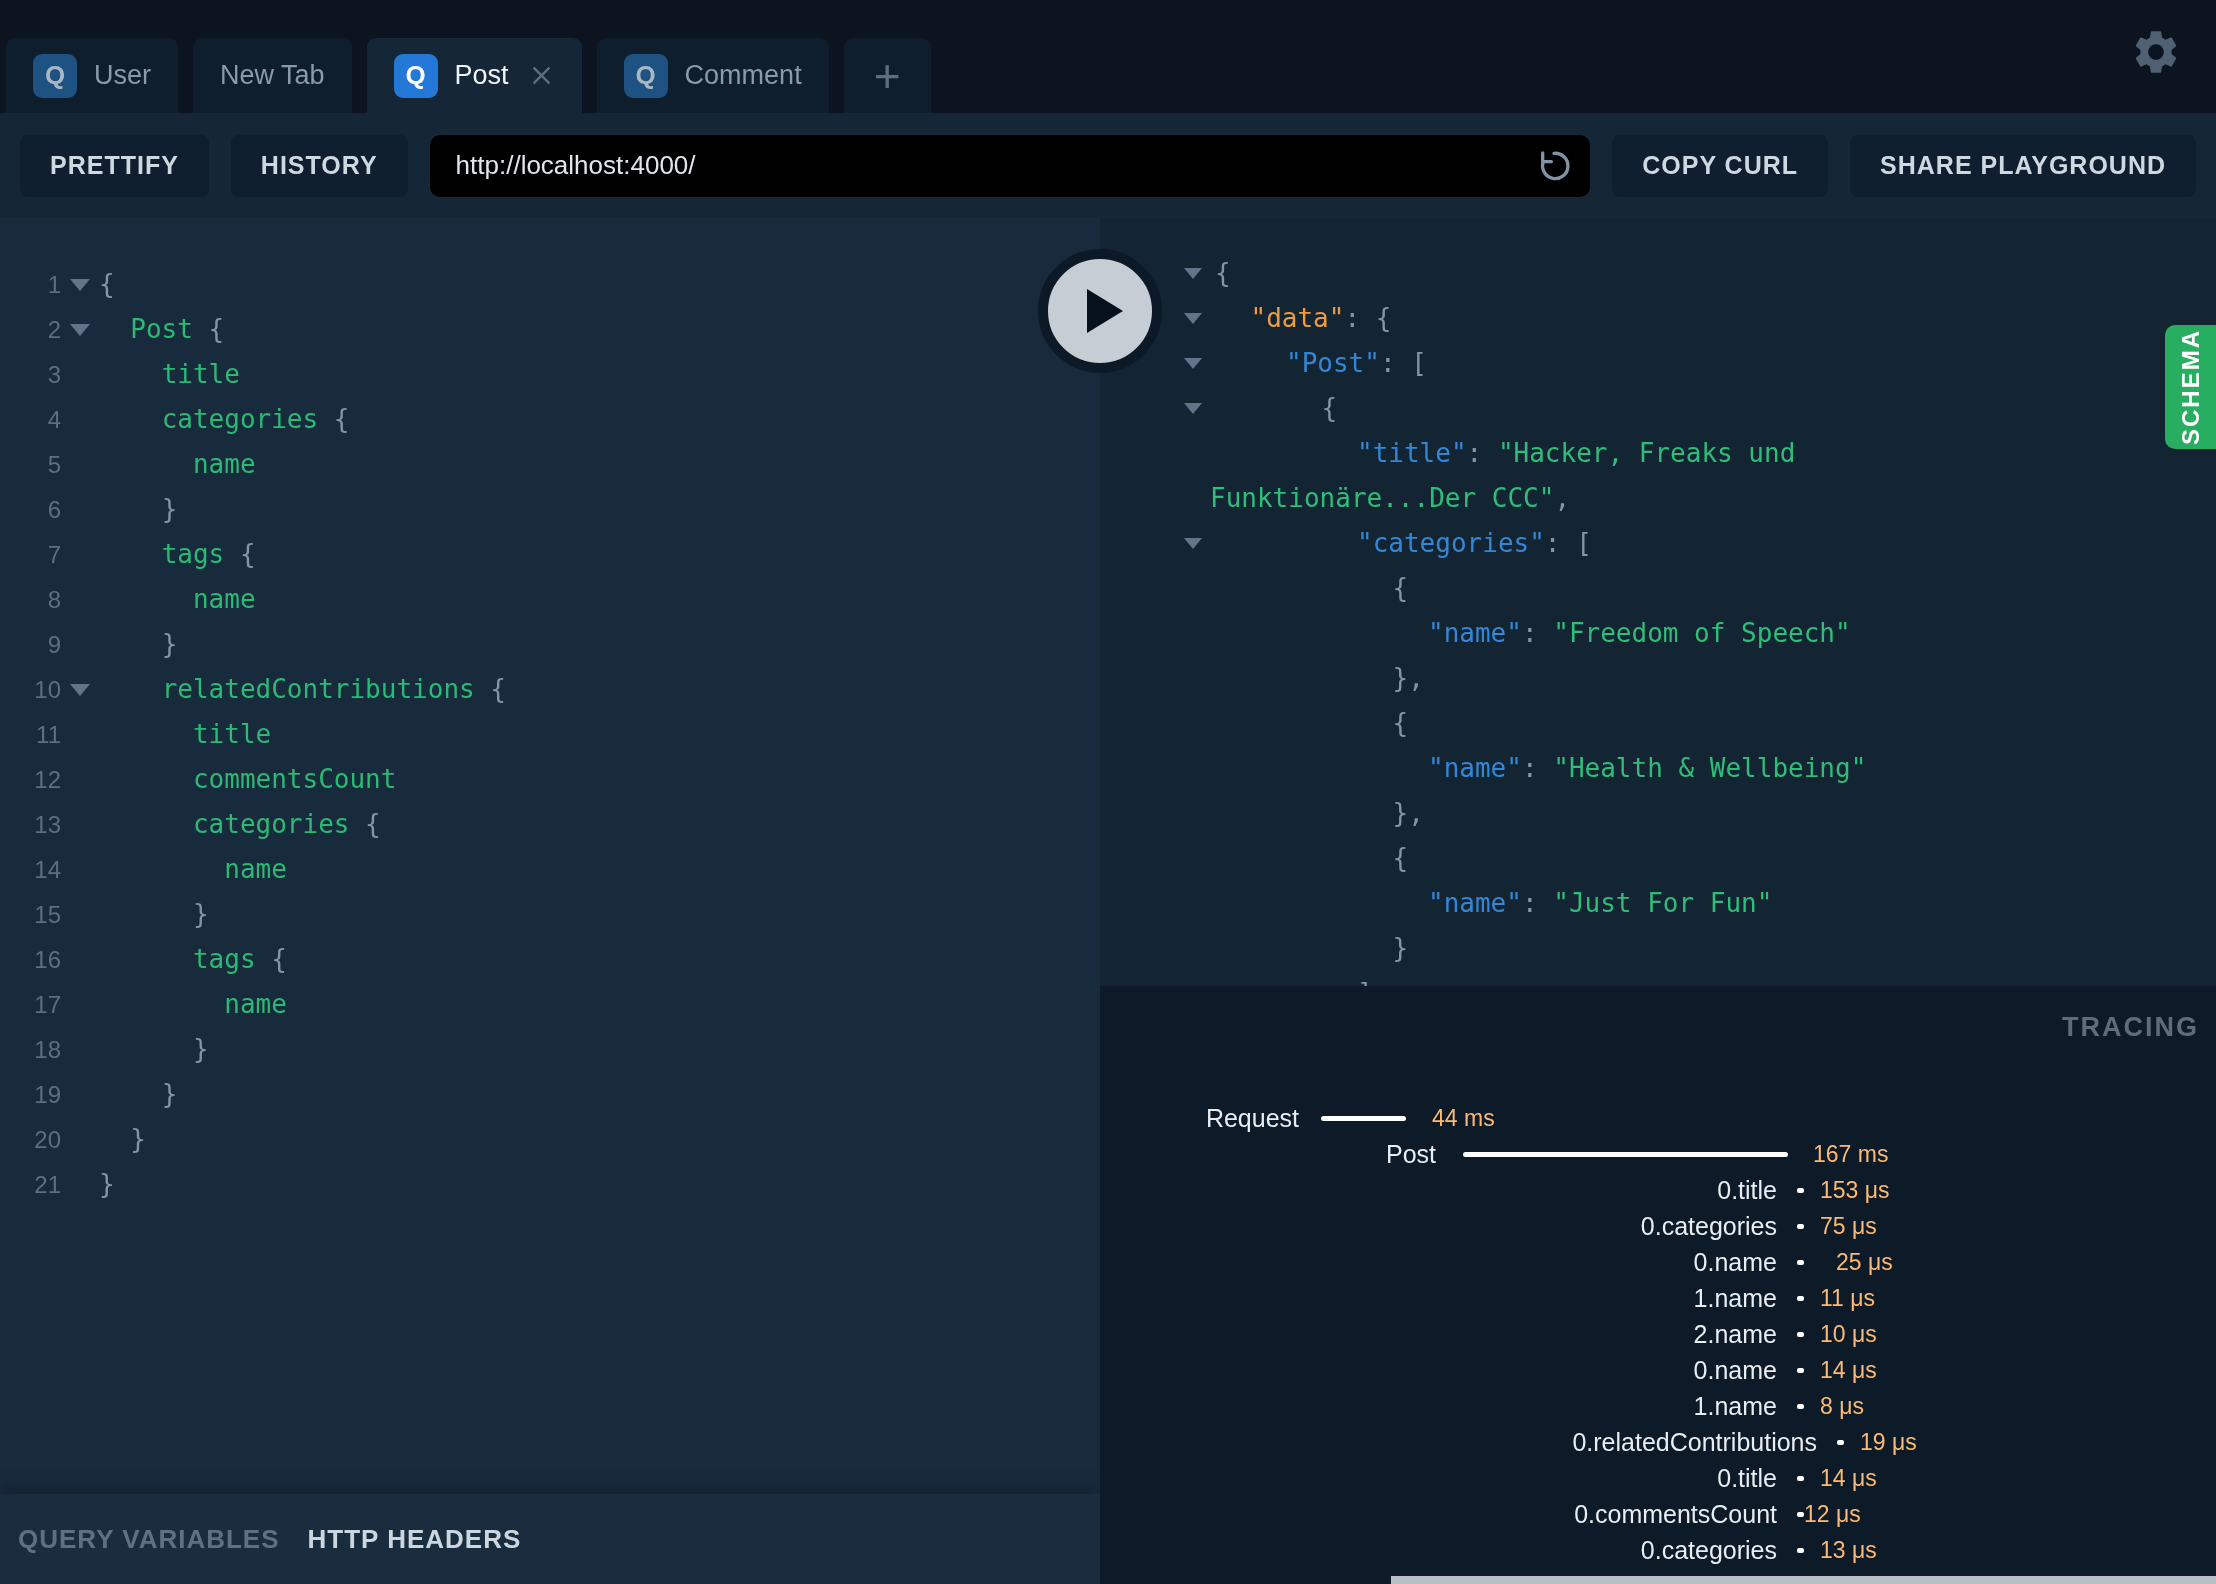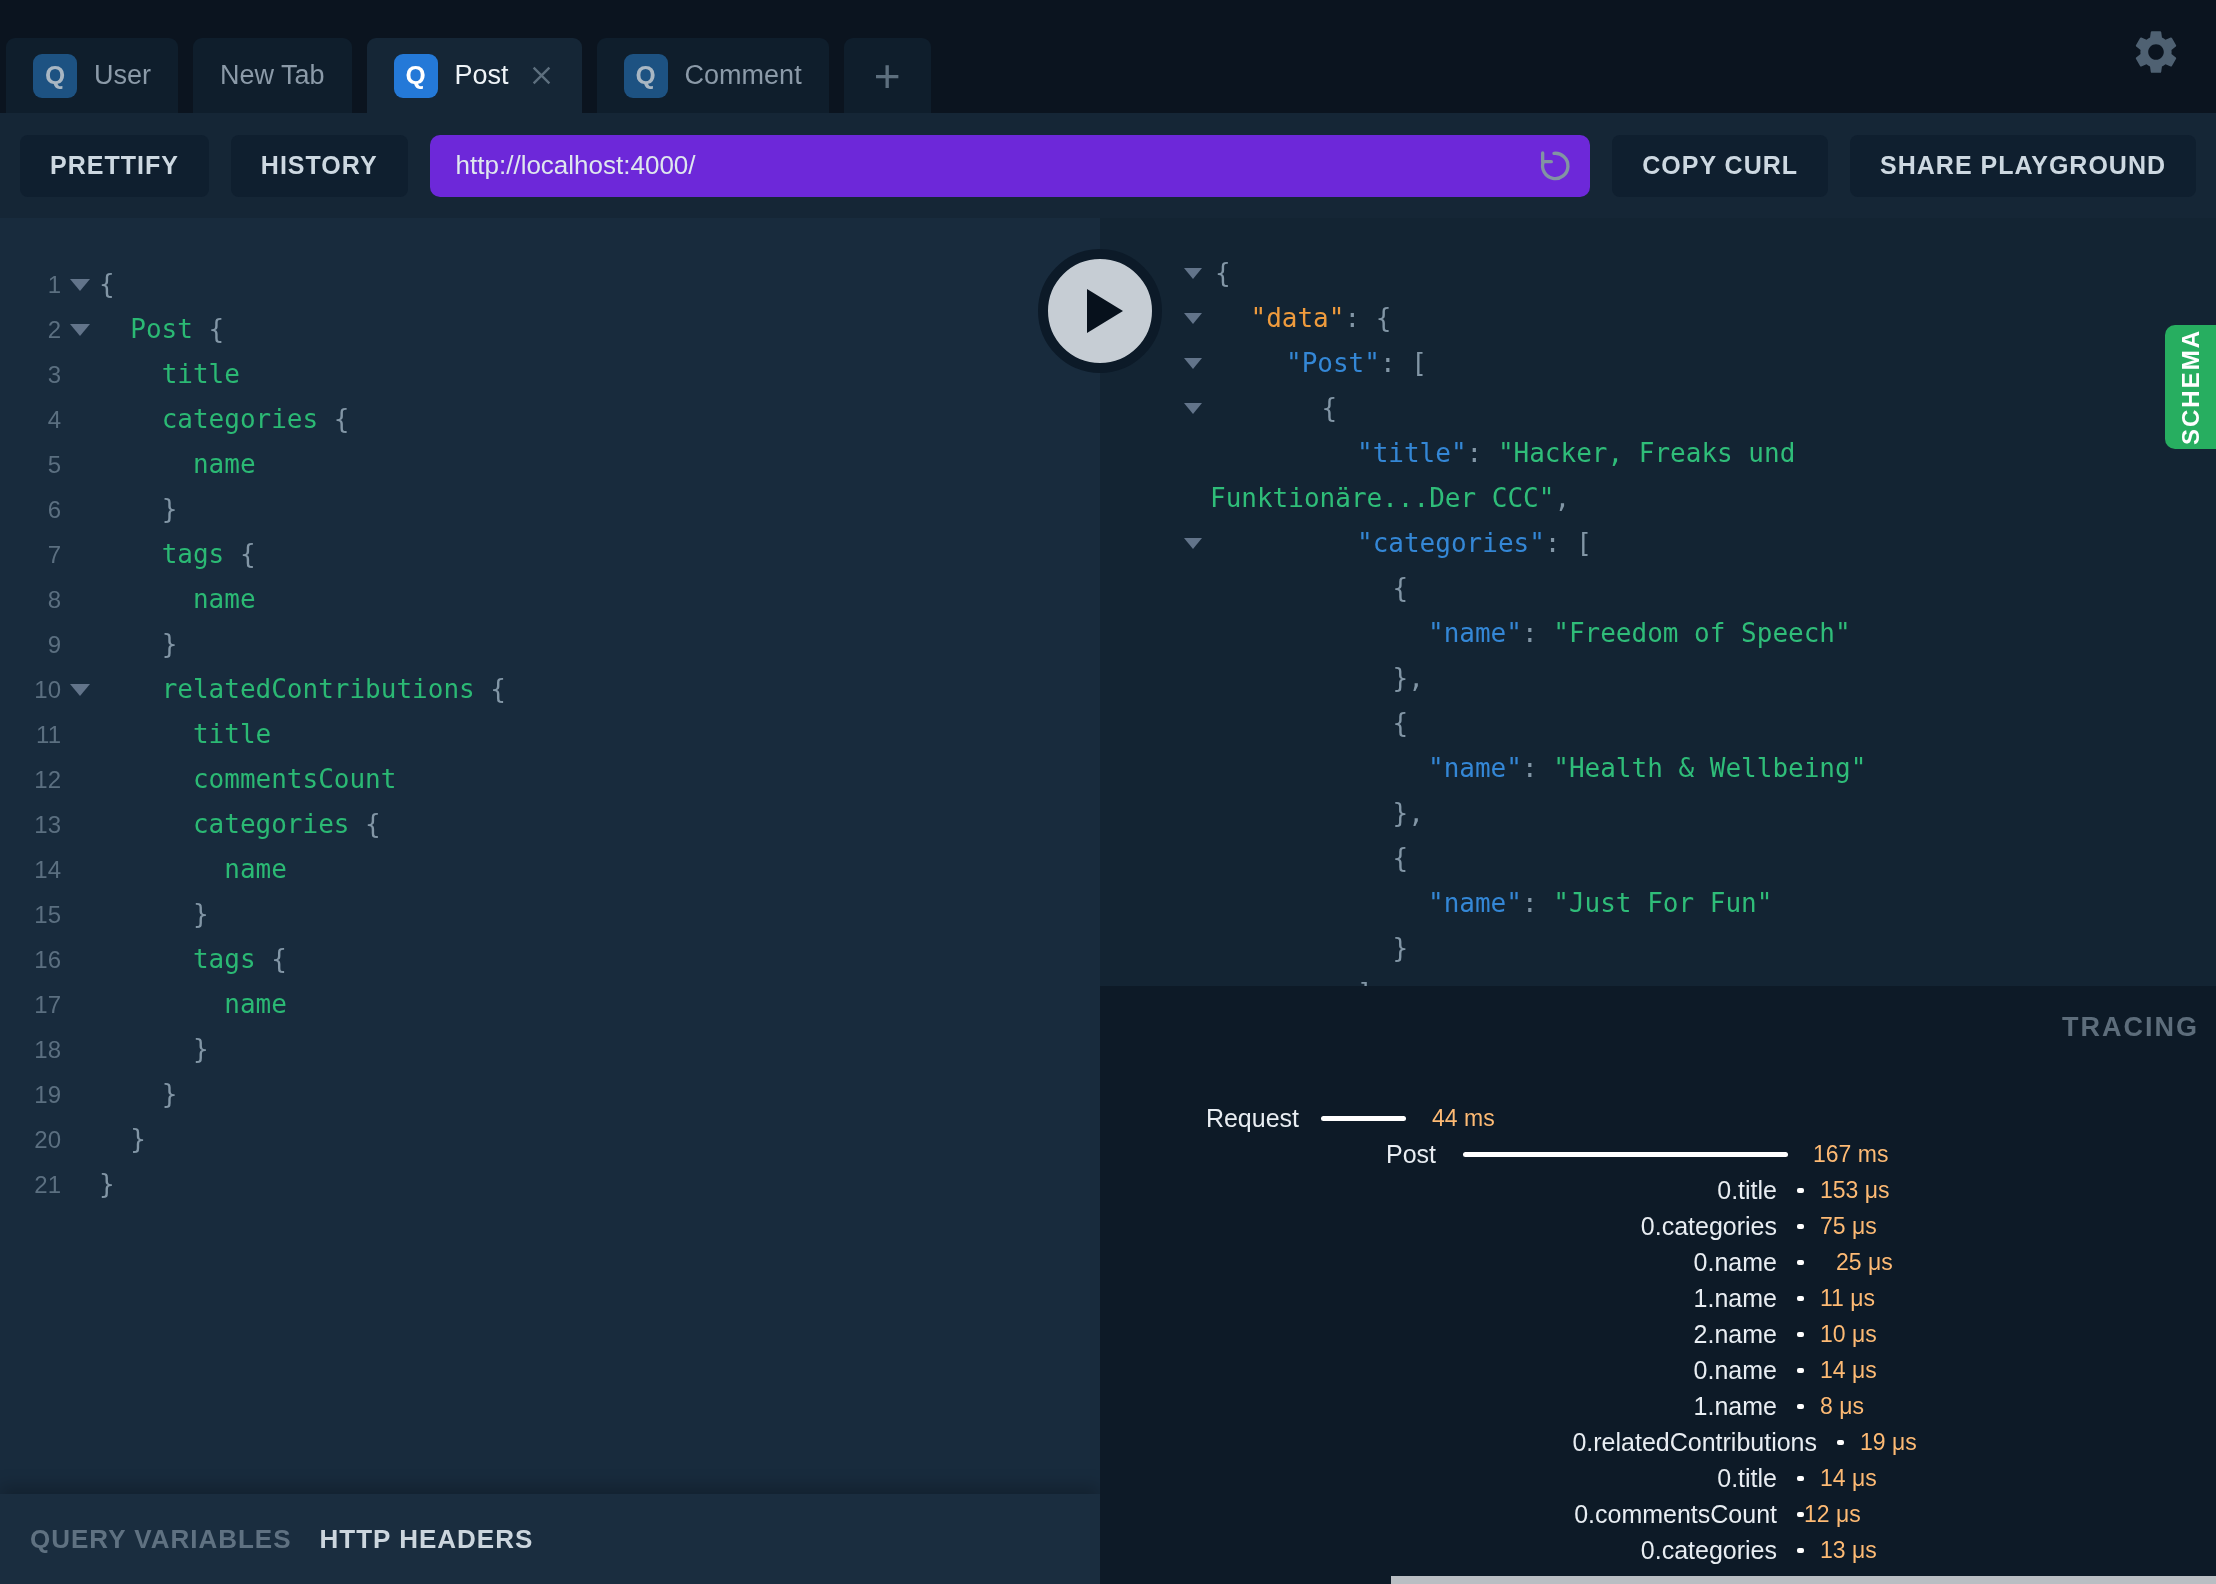--- a/index.html
+++ b/index.html
@@ -18,40 +18,40 @@
   .tab-close{color:#5d6f7e;display:flex;align-items:center;margin-left:2px;}
   .tab-plus{width:87px;height:75px;border-radius:9px 9px 0 0;background:#0f1e2c;color:#5d6f7e;
             font-size:46px;font-weight:300;display:flex;align-items:center;justify-content:center;}
   .gear{position:absolute;top:26px;right:34px;width:52px;height:52px;color:#4f6172;}
 
   
   .toolbar{position:absolute;top:113px;left:0;right:0;height:105px;background:#152636;
            display:flex;align-items:center;padding:0 20px;box-sizing:border-box;gap:22px;}
   .tbtn{height:62px;padding:0 30px;background:#0f1f2f;border-radius:8px;color:#cdd8e1;font-size:25px;
         font-weight:600;letter-spacing:1px;display:flex;align-items:center;flex:none;}
-  .urlbox{flex:1;height:62px;background:#6d28d9;border-radius:10px;display:flex;align-items:center;
+  .urlbox{flex:1;height:62px;background:#000000;border-radius:10px;display:flex;align-items:center;
           padding:0 26px;position:relative;color:#dfe7ee;font-size:26px;box-sizing:border-box;}
   .reload{position:absolute;right:16px;top:11px;width:40px;height:40px;color:#8294a3;}
 
   
   .main{position:absolute;top:218px;left:0;right:0;bottom:0;display:flex;}
   .editor{width:1100px;background:#182b3d;position:relative;flex:none;}
   .code{padding-top:44px;font-family:"DejaVu Sans Mono",monospace;font-size:26px;line-height:45px;}
   .cl{display:flex;height:45px;align-items:center;}
   .ln{width:61px;text-align:right;color:#5b6f80;font-family:"Liberation Sans",sans-serif;font-size:24px;flex:none;}
   .fold{width:38px;flex:none;display:flex;justify-content:center;align-items:center;}
   .fold i{width:0;height:0;border-left:10px solid transparent;border-right:10px solid transparent;
           border-top:12px solid #62748a;display:block;}
   .ct{white-space:pre;}
   .tok-f{color:#2bb974;}
   .tok-p{color:#8296a6;}
 
   .efooter{position:absolute;left:0;right:0;bottom:0;height:90px;background:#1a2d3f;
            box-shadow:0 -8px 16px rgba(0,0,0,0.22);display:flex;align-items:center;
-           padding-left:30px;gap:28px;font-size:26px;font-weight:700;letter-spacing:1px;}
+           padding-left:18px;gap:28px;font-size:26px;font-weight:700;letter-spacing:1px;}
   .ef-dim{color:#5f7181;}
   .ef-on{color:#ccd6de;}
 
   .result{flex:1;background:#132433;position:relative;}
   .response{position:absolute;top:0;left:0;right:0;height:768px;overflow:hidden;padding-top:33px;
             font-family:"DejaVu Sans Mono",monospace;font-size:26px;line-height:45px;box-sizing:border-box;}
   .rl{display:flex;height:45px;align-items:center;padding-left:84px;}
   .ra{width:31px;flex:none;display:flex;align-items:center;}
   .ra i{width:0;height:0;border-left:9px solid transparent;border-right:9px solid transparent;
         border-top:11px solid #62748a;display:block;}

